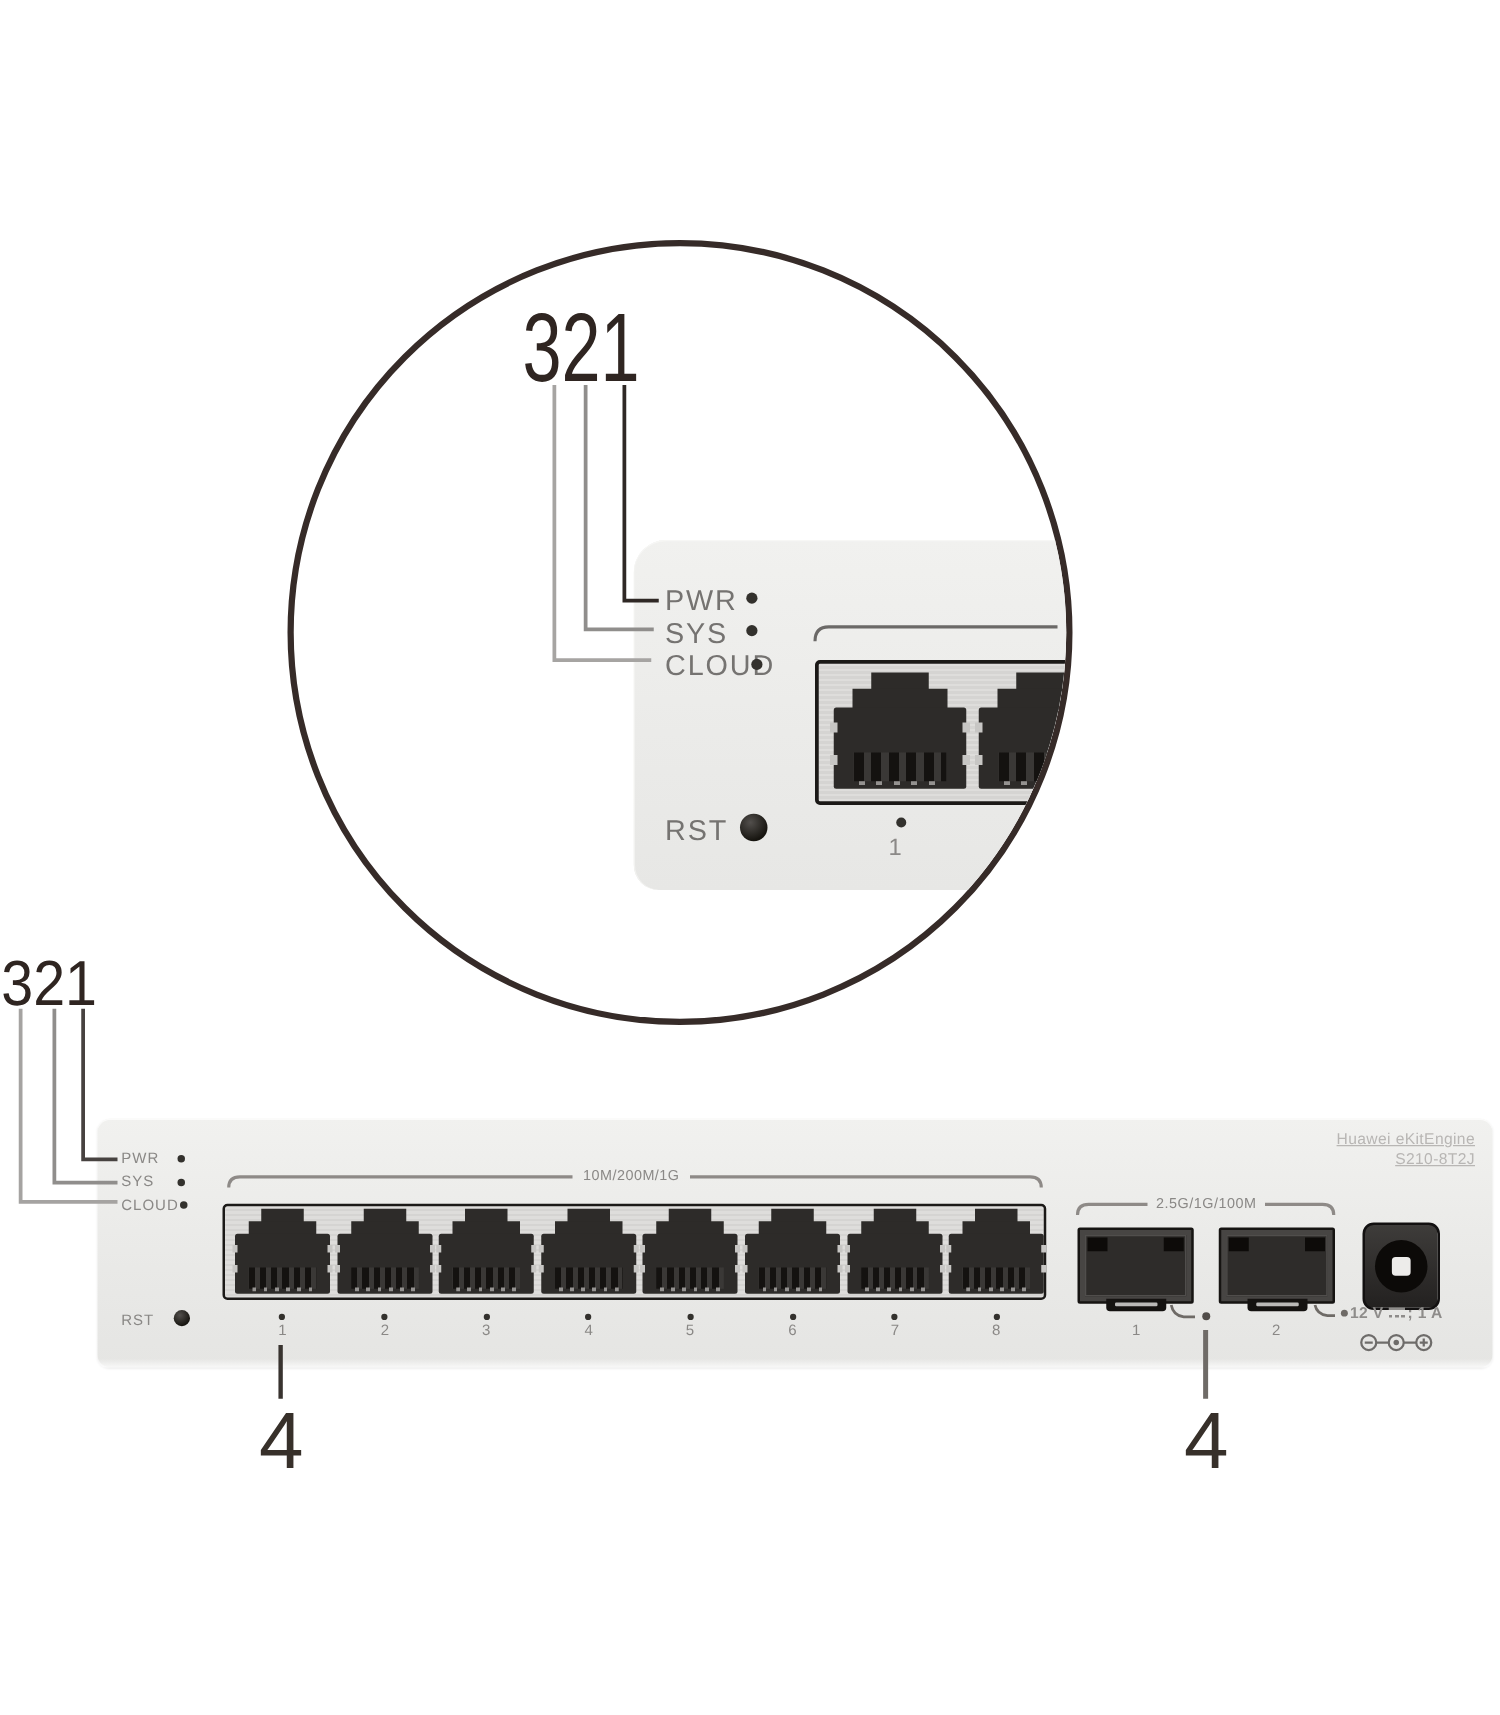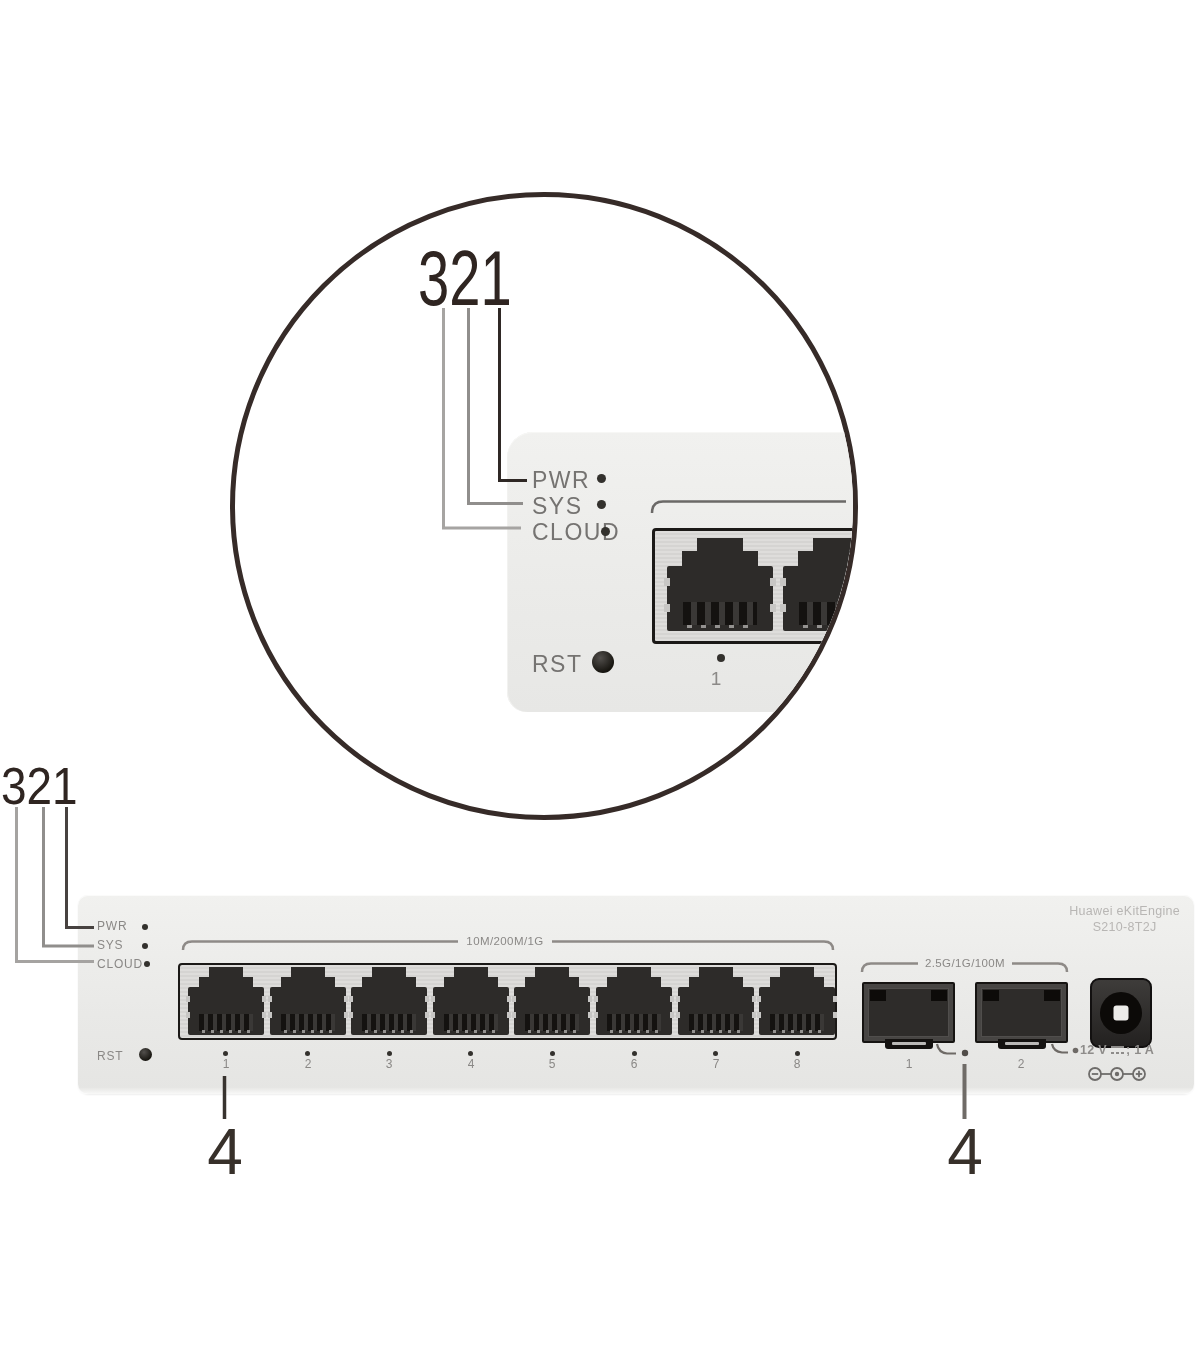--- a/index.html
+++ b/index.html
@@ -66,22 +66,22 @@
   .device{position:absolute;left:78px;top:895px;width:1116px;height:199px;border-radius:10px;
           background:linear-gradient(180deg,#f1f1ef 0%,#e9e9e7 60%,#e5e5e3 100%);
           box-shadow:0 1px 2px rgba(0,0,0,.07), inset 0 1px 0 rgba(255,255,255,.7);}
   .device::after{content:"";position:absolute;left:0;right:0;bottom:0;height:7px;
           background:linear-gradient(180deg,rgba(255,255,255,0),rgba(255,255,255,.75));
           border-radius:0 0 10px 10px;}
   .lbl-sm{position:absolute;font-size:12px;line-height:13px;color:#8a8886;letter-spacing:.8px;}
   .num-sm{position:absolute;font-size:12px;line-height:13px;color:#8a8886;text-align:center;width:20px;}
   .grp-lbl{position:absolute;font-size:11.5px;line-height:13px;color:#8a8886;text-align:center;
            width:194px;letter-spacing:.4px;}
-  .brand{position:absolute;right:14px;top:9px;text-align:center;font-size:12.5px;line-height:15.5px;
-         color:#b8b6b4;letter-spacing:.3px;}
+  .brand{position:absolute;right:14px;top:9px;text-align:right;font-size:12.5px;line-height:15.5px;
+         color:#b8b6b4;letter-spacing:.3px;text-decoration:underline;}
 
   
   .digits-lg{position:absolute;left:418px;top:239px;font-size:78px;line-height:1;color:#2f2521;
              transform:scaleX(.72);transform-origin:0 0;}
   .digits-sm{position:absolute;left:1px;top:761px;font-size:51px;line-height:1;color:#2f2521;
              transform:scaleX(.9);transform-origin:0 0;}
   .four{position:absolute;font-size:64px;line-height:1;color:#37302a;width:36px;text-align:center;}
 
   .power-label{position:absolute;left:1002px;top:149px;font-size:12.5px;line-height:13px;
                color:#8e8c8a;letter-spacing:.3px;white-space:nowrap;font-weight:bold;}

